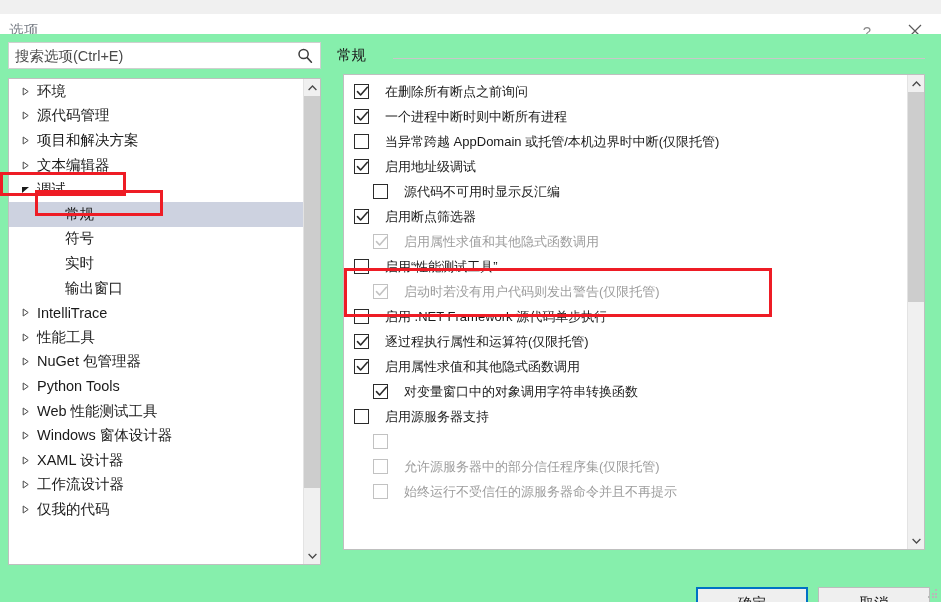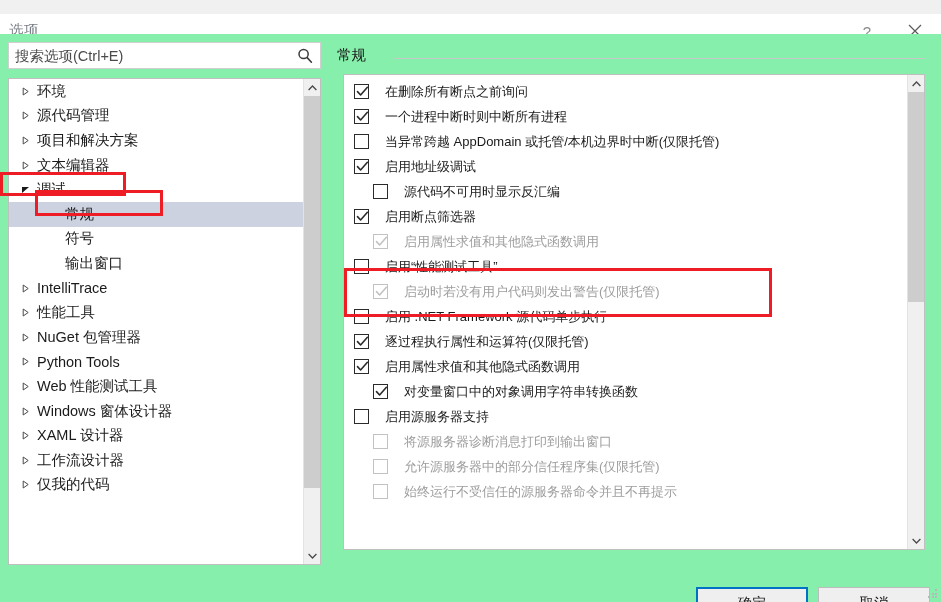--- a/index.html
+++ b/index.html
@@ -273,20 +273,28 @@
             </span>
             <span class="tree-label">常规</span>
           </div>
           <div class="tree-item child">
             <span class="tw leaf">
               <svg width="9" height="9" viewBox="0 0 9 9">
                 <path d="M2.2 1 L7.2 4.5 L2.2 8 Z" fill="none" stroke="#4a4a4a" stroke-width="1"></path>
               </svg>
             </span>
             <span class="tree-label">符号</span>
+          </div>
+          <div class="tree-item child">
+            <span class="tw leaf">
+              <svg width="9" height="9" viewBox="0 0 9 9">
+                <path d="M2.2 1 L7.2 4.5 L2.2 8 Z" fill="none" stroke="#4a4a4a" stroke-width="1"></path>
+              </svg>
+            </span>
+            <span class="tree-label">实时</span>
           </div>
           <div class="tree-item child">
             <span class="tw leaf">
               <svg width="9" height="9" viewBox="0 0 9 9">
                 <path d="M2.2 1 L7.2 4.5 L2.2 8 Z" fill="none" stroke="#4a4a4a" stroke-width="1"></path>
               </svg>
             </span>
             <span class="tree-label">输出窗口</span>
           </div>
           <div class="tree-item">
@@ -469,21 +477,20 @@
               </svg>
             </span>
             <span>对变量窗口中的对象调用字符串转换函数</span>
           </div>
           <div class="opt-row">
             <span class="cb"></span>
             <span>启用源服务器支持</span>
           </div>
           <div class="opt-row indent1 disabled">
             <span class="cb disabled"></span>
-            <span>将源服务器诊断消息打印到输出窗口</span>
           </div>
           <div class="opt-row indent1 disabled">
             <span class="cb disabled"></span>
             <span>允许源服务器中的部分信任程序集(仅限托管)</span>
           </div>
           <div class="opt-row indent1 disabled">
             <span class="cb disabled"></span>
             <span>始终运行不受信任的源服务器命令并且不再提示</span>
           </div>
         </div>

